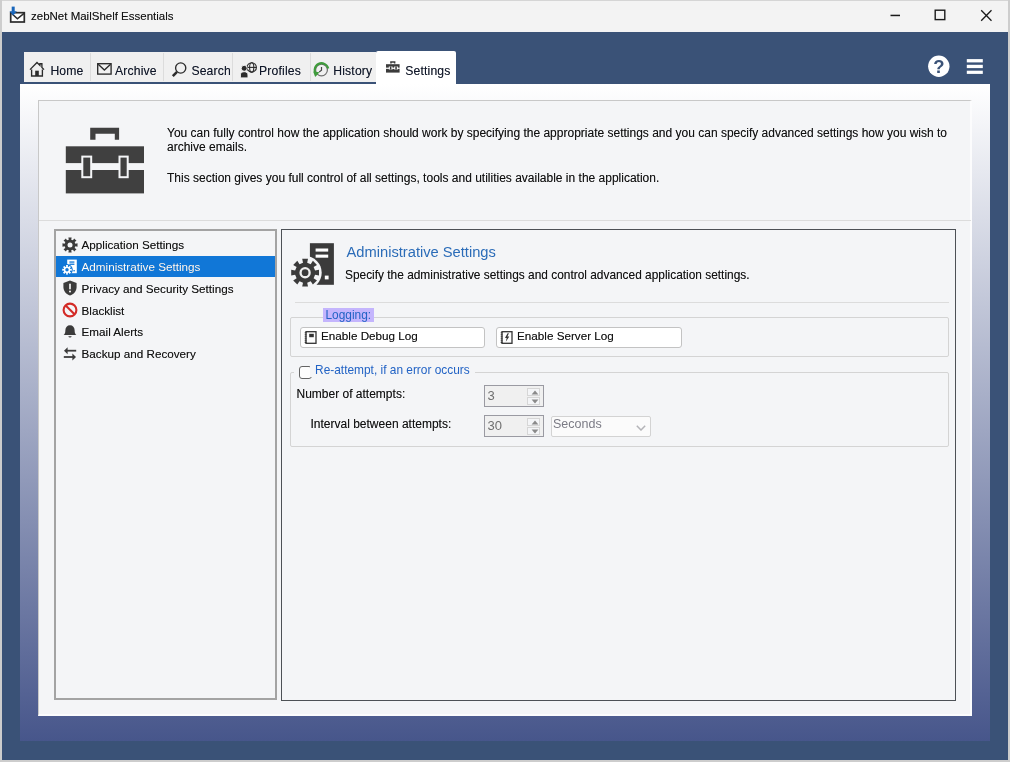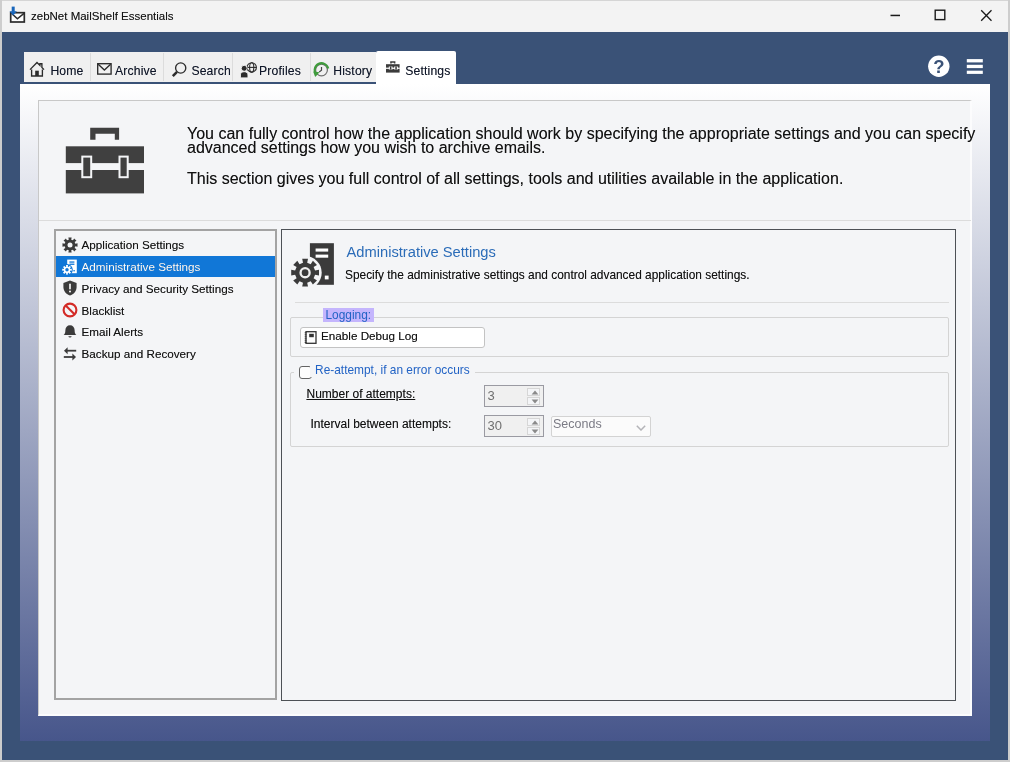--- a/index.html
+++ b/index.html
@@ -22,21 +22,21 @@
 .tab .tic { position:absolute; }
 #tab-settings { top:51px; height:33px; background:#ffffff; border-radius:2px 2px 0 0; }
 
 .tabsep { position:absolute; top:53px; width:1px; height:28px; background:#dcdcdc; }
 
 #sheet { left:20px; top:84px; width:970px; height:657px; background:linear-gradient(180deg,#ffffff 0%, #47568b 100%); }
 
 
 #panel { left:38px; top:100px; width:934px; height:616px; background:#f4f5f7; border-left:1px solid #c8c8c8; border-top:1px solid #c8c8c8; border-right:2px solid #fcfcfd; border-bottom:2px solid #fcfcfd; }
 
-#desctext { left:167px; top:127px; width:792px; font-size:16px; line-height:13.7px; color:#111;margin-left:20px; }
+#desctext { left:167px; top:127px; width:792px; font-size:12px; line-height:13.7px; color:#111; }
 #desctext p+p { margin-top:18px; }
 #descsep { left:39px; top:220px; width:932px; height:1px; background:#dcdcdc; }
 
 
 #nav { left:54px; top:229px; width:223px; height:471px; background:#f4f5f7; border:2px solid #a3a3a3; padding-top:2.8px; }
 .navrow { position:relative; height:21.8px; color:#121212; font-size:11.7px; }
 .navrow .ic { position:absolute; left:5.5px; top:3px; width:16px; height:16px; }
 .navrow .t { position:absolute; left:25.5px; top:4.5px; white-space:nowrap; }
 .navrow.sel { background:#1177d7; color:#fff; }
 
@@ -255,26 +255,41 @@
             <rect x="0.7" y="3.3" width="1.8" height="1"></rect>
             <rect x="0.7" y="5.3" width="1.8" height="1"></rect>
             <rect x="0.7" y="7.3" width="1.8" height="1"></rect>
             <rect x="0.7" y="9.3" width="1.8" height="1"></rect>
             <rect x="0.7" y="11" width="1.8" height="1"></rect>
           </g>
         <rect x="5.2" y="2.8" width="4.6" height="3.4" fill="#333"></rect>
       </svg>
       <span class="bt">Enable Debug Log</span>
     </div>
+    <div class="btn" id="btn2">
+      <svg width="13" height="13" viewBox="0 0 13 13">
+        <rect x="2" y="0.7" width="10" height="11.6" fill="#fdfdfd" stroke="#333" stroke-width="1.3"></rect>
+        <g fill="#333">
+            <rect x="0.7" y="1.3" width="1.8" height="1"></rect>
+            <rect x="0.7" y="3.3" width="1.8" height="1"></rect>
+            <rect x="0.7" y="5.3" width="1.8" height="1"></rect>
+            <rect x="0.7" y="7.3" width="1.8" height="1"></rect>
+            <rect x="0.7" y="9.3" width="1.8" height="1"></rect>
+            <rect x="0.7" y="11" width="1.8" height="1"></rect>
+          </g>
+        <path d="M7.6 2.2 L5 7 H6.7 L5.8 10.8 L9.3 5.4 H7.4 L8.9 2.2 Z" fill="#333"></path>
+      </svg>
+      <span class="bt">Enable Server Log</span>
+    </div>
   </div>
   <div id="grp2" class="grp">
     <div class="abs" style="left:3px; top:-8.5px; width:20px; height:15px; background:#f4f5f7;"></div>
       <div id="cb" class="abs"></div>
     <div id="cblbl" class="abs">Re-attempt, if an error occurs</div>
-    <div class="flabel" style="left:16px; top:14px;text-decoration:underline;">Number of attempts:</div>
+    <div class="flabel" style="left:6px; top:14px;">Number of attempts:</div>
     <div class="flabel" style="left:20px; top:44px;">Interval between attempts:</div>
     <div class="spin" style="left:193px; top:12px;">
         <span class="v">3</span>
       <div class="spinbtns">
         <div class="sb" style="top:0;">
             <svg width="8" height="5" viewBox="0 0 8 5">
               <path d="M4 0.5 L7.4 4.5 H0.6 Z" fill="#8a8a8a"></path>
             </svg>
           </div>
         <div class="sb" style="top:9px;">

